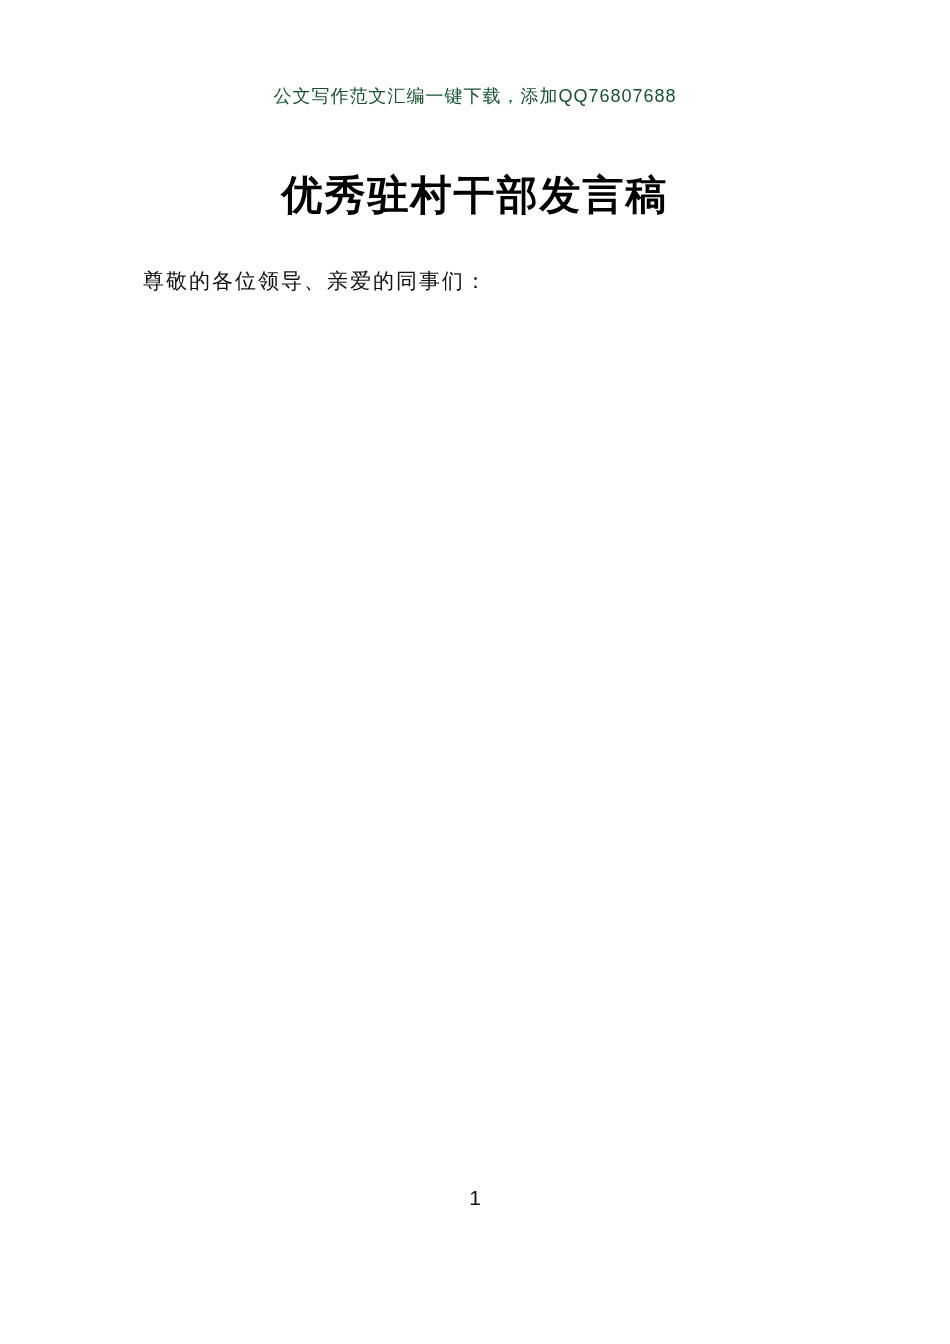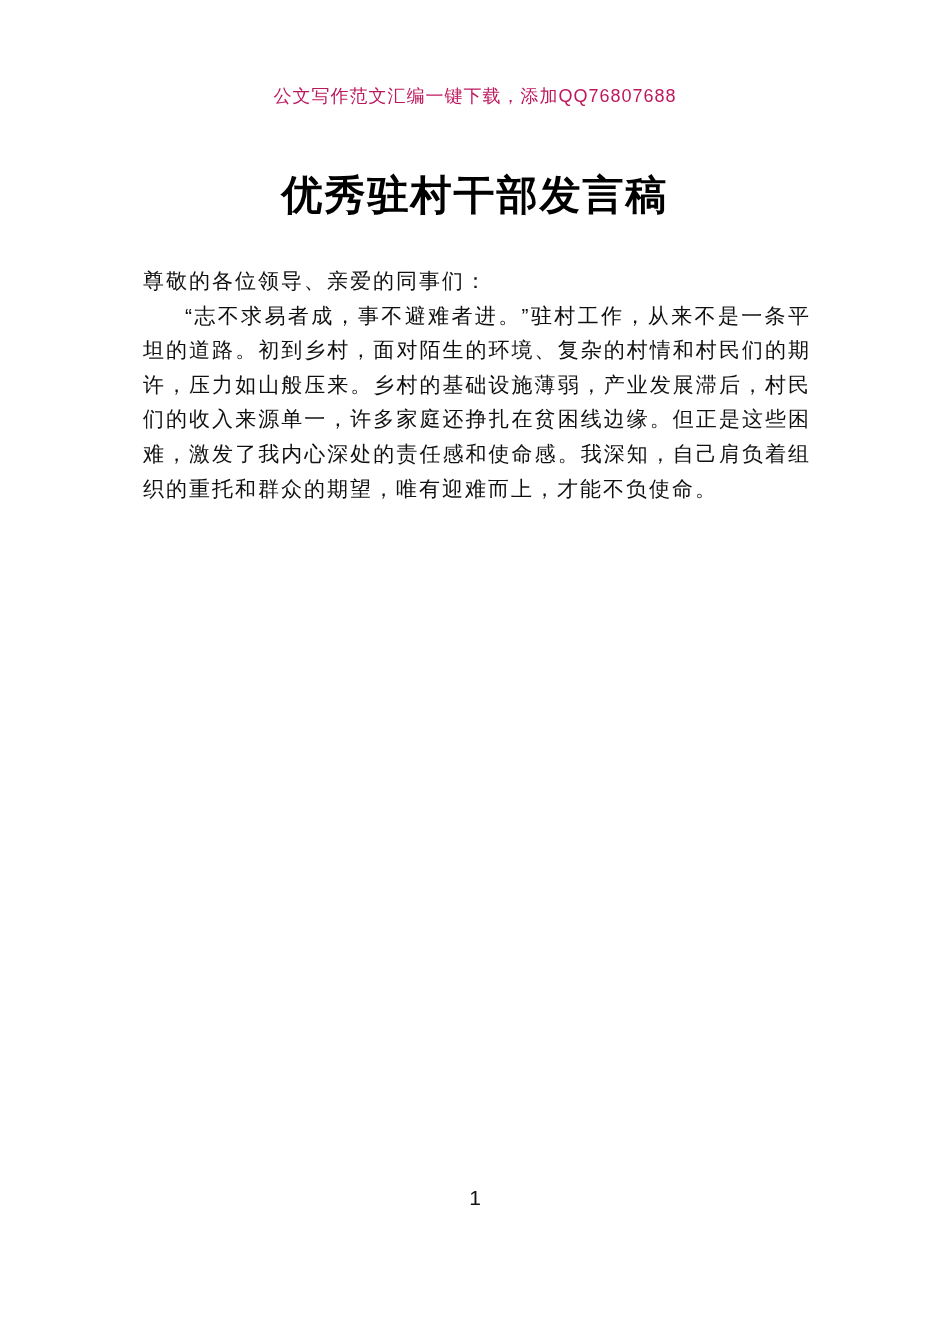--- a/index.html
+++ b/index.html
@@ -17,21 +17,21 @@
     overflow: hidden;
   }
   .notice {
     position: absolute;
     top: 84px;
     left: 0;
     width: 100%;
     text-align: center;
     font-size: 18px;
     letter-spacing: 1px;
-    color: #be185d;
+    color: #14532d;
     font-weight: 500;
   }
   .doc-title {
     position: absolute;
     top: 168px;
     left: 0;
     width: 100%;
     margin: 0;
     text-align: center;
     font-size: 41px;
@@ -72,18 +72,17 @@
 <body>
 
 <div class="page">
 
   <div class="notice">公文写作范文汇编一键下载，添加QQ76807688</div>
 
   <h1 class="doc-title">优秀驻村干部发言稿</h1>
 
   <div class="doc-body">
     <p class="no-indent">尊敬的各位领导、亲爱的同事们：</p>
-    <p>“志不求易者成，事不避难者进。”驻村工作，从来不是一条平坦的道路。初到乡村，面对陌生的环境、复杂的村情和村民们的期许，压力如山般压来。乡村的基础设施薄弱，产业发展滞后，村民们的收入来源单一，许多家庭还挣扎在贫困线边缘。但正是这些困难，激发了我内心深处的责任感和使命感。我深知，自己肩负着组织的重托和群众的期望，唯有迎难而上，才能不负使命。</p>
   </div>
 
   <div class="page-number">1</div>
 
 </div>
 
 </body></html>

